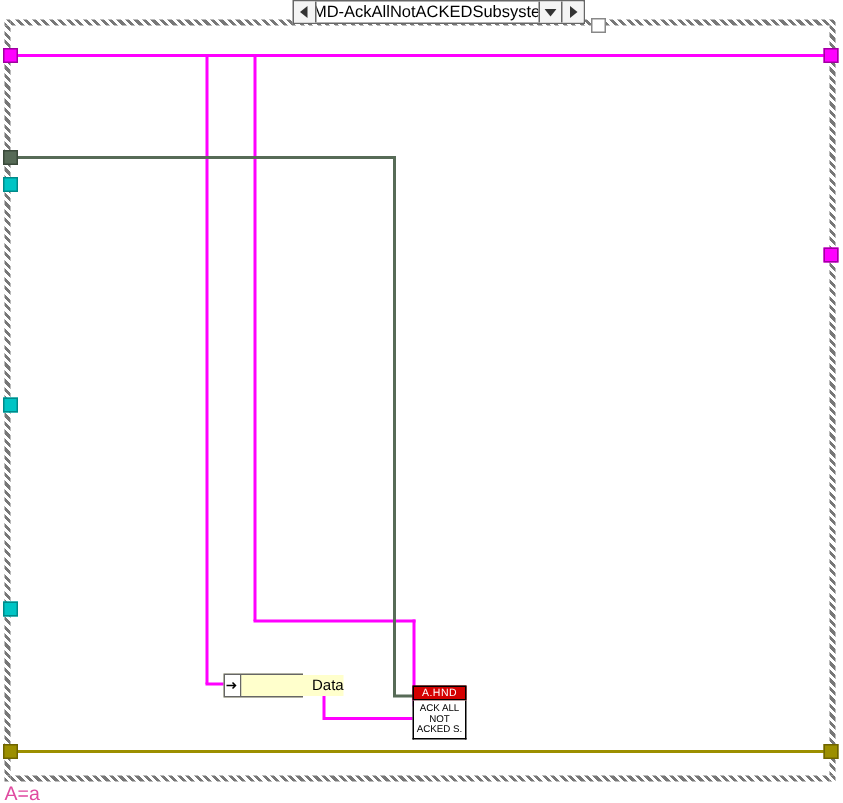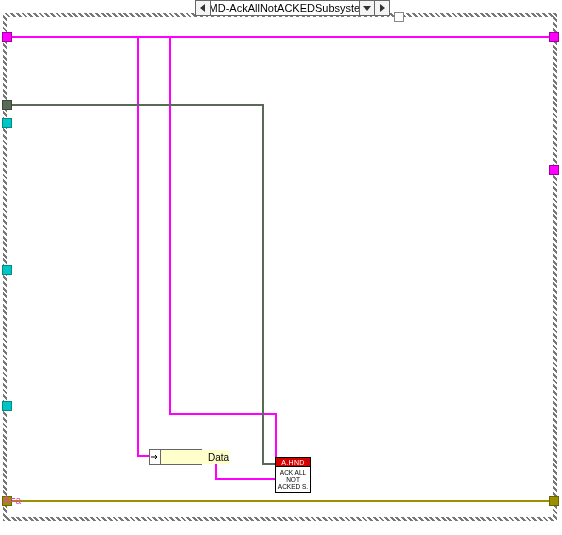--- a/index.html
+++ b/index.html
@@ -64,21 +64,21 @@
   .subvi .hdr{
     width:36px;height:10px;background:#d40000;border:1px solid #000;box-sizing:border-box;
     color:#fff;font-size:7px;display:flex;align-items:center;justify-content:center;letter-spacing:0.3px;
   }
   .subvi .body{
     width:36px;height:26px;background:#fff;border:1px solid #000;border-top:0;box-sizing:border-box;
     font-size:6.5px;line-height:7px;text-align:center;display:flex;align-items:center;justify-content:center;
     padding:1px;
   }
   
-  .corner-label{position:absolute;left:3px;top:495px;font-size:10px;color:#e04aa0;z-index:30}
+  .corner-label{position:absolute;left:3px;top:521px;font-size:13px;color:#e04aa0;z-index:30}
   
   svg{display:block}
 </style>
 </head>
 <body>
 
 <div class="stage">
 
   <div class="outer-frame"></div>
 

